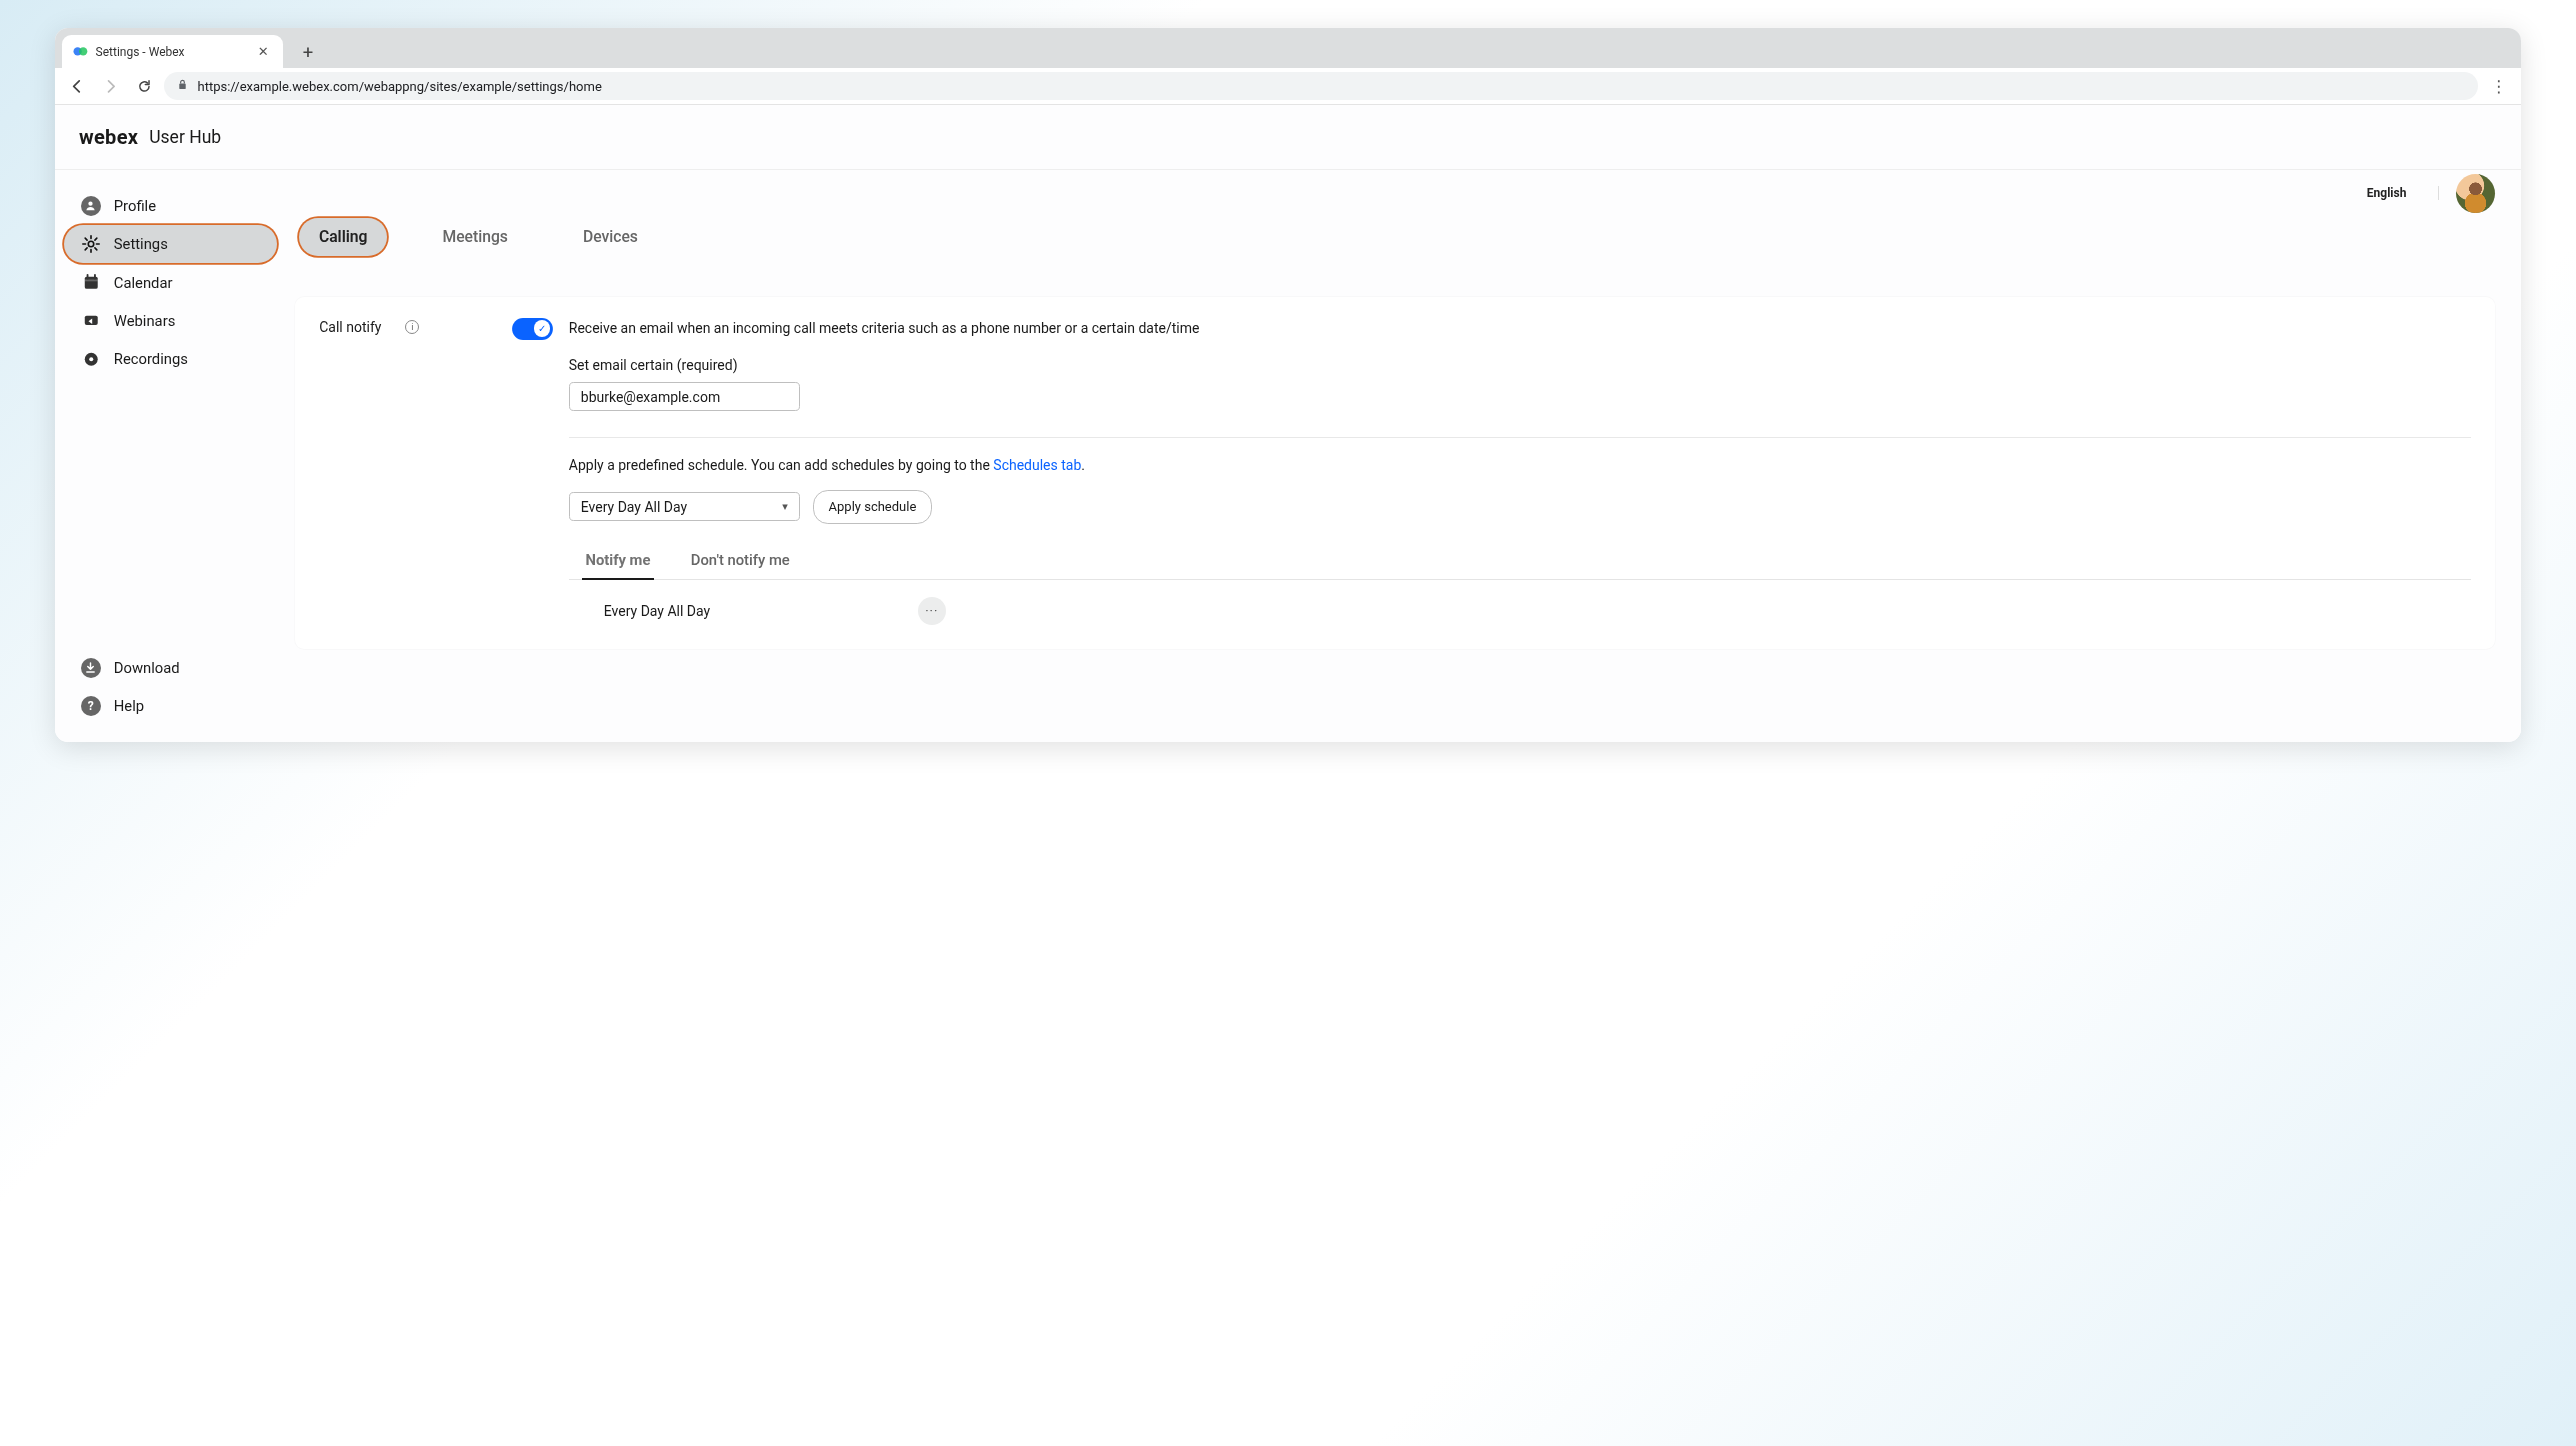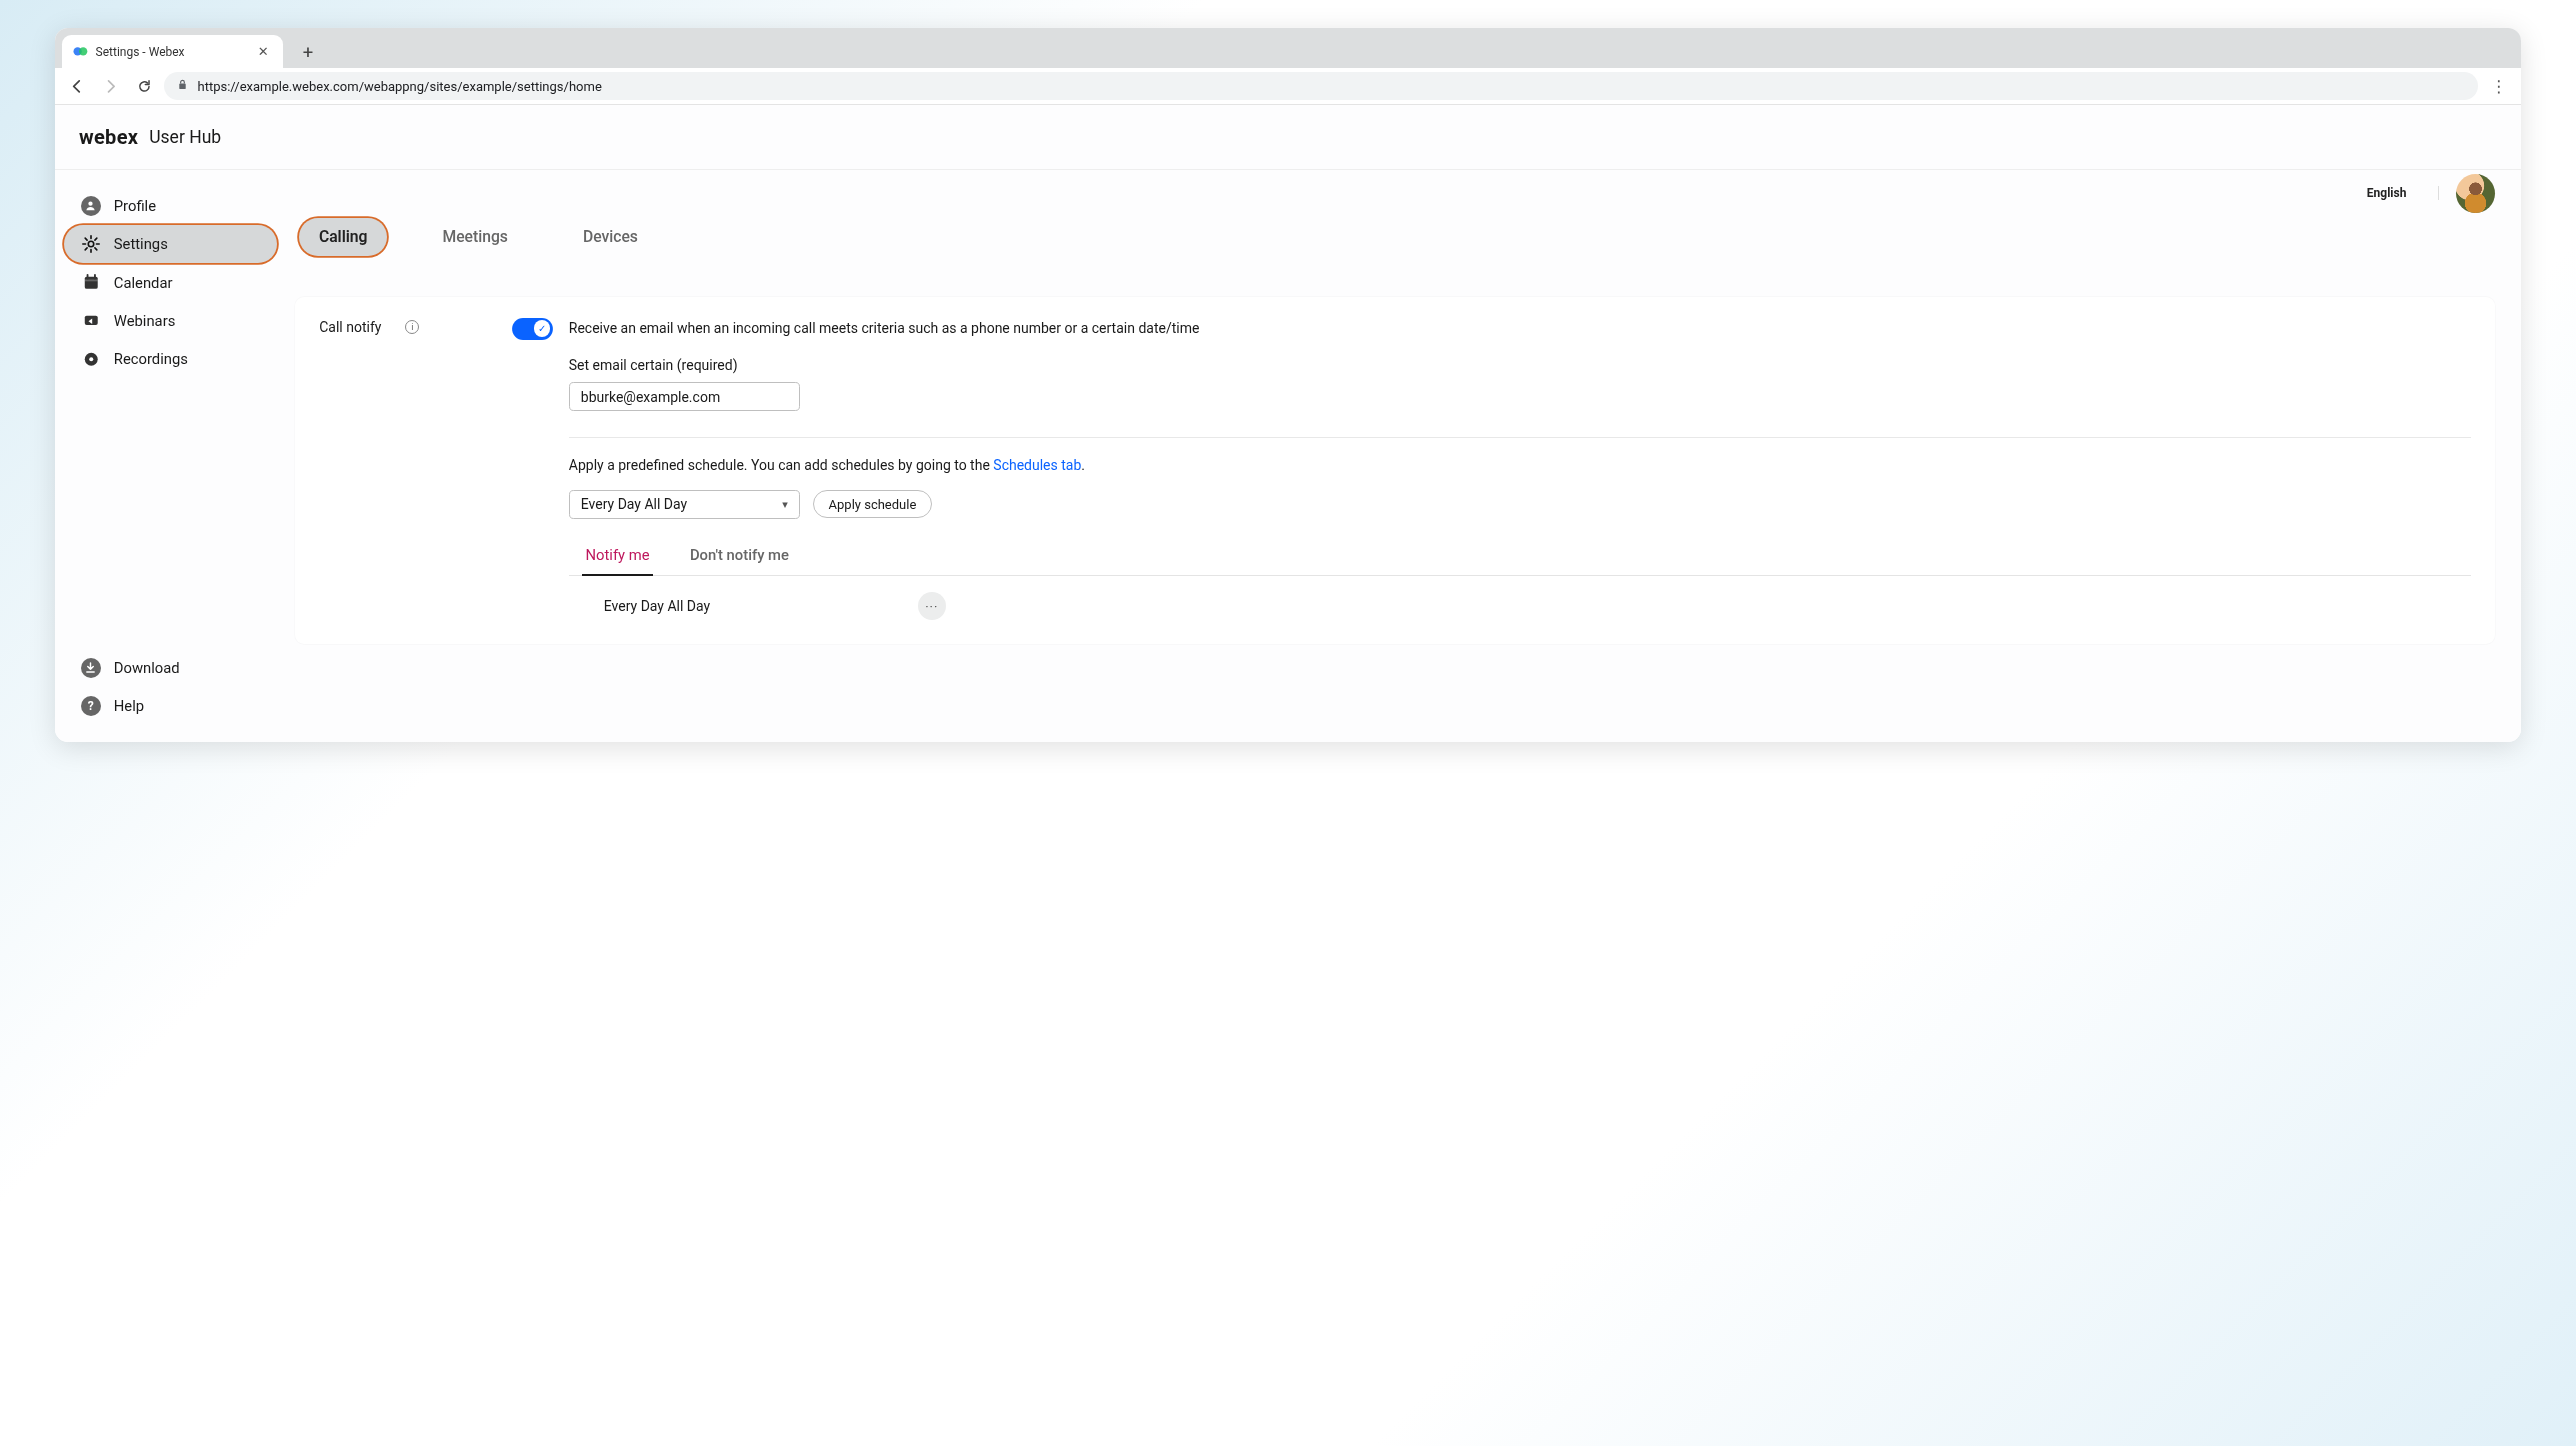--- a/index.html
+++ b/index.html
@@ -128,29 +128,29 @@
   .sched-desc { font-size:14px;color:#1a1a1a; margin-top:13px; }
   .sched-desc a { color:#0a63ff; text-decoration:none; cursor:pointer; }
   .sched-row { display:flex; gap:13px; align-items:center; margin-top:16.6px; }
   .select {
     width:231px;height:29.5px;border:0.9px solid #bfbfbf;border-radius:4.6px;
     display:flex;align-items:center;justify-content:space-between;
     padding:0 11px;font-size:14px;color:#1a1a1a;cursor:pointer;background:#fff;
   }
   .chev { color:#555;font-size:11px; }
   .apply-btn {
-    height:28px;padding:0 14.8px;border:0.9px solid #bfbfbf;border-radius:14.8px;
+    height:34px;padding:0 14.8px;border:0.9px solid #bfbfbf;border-radius:14.8px;
     background:#fff;font-size:13px;color:#1a1a1a;cursor:pointer;
   }
   .notify-tabs {
     display:flex; gap:33px; margin-top:20px; border-bottom:0.9px solid #e4e4e4;
     padding-left:13px;
   }
   .n-tab {
-    font-size:14.8px;font-weight:400;color:#be185d;padding:7.4px 3.7px 9.2px;cursor:pointer;
+    font-size:14.8px;font-weight:700;color:#737373;padding:7.4px 3.7px 9.2px;cursor:pointer;
     border-bottom:2.8px solid transparent; margin-bottom:-0.9px;
   }
   .n-tab.active { border-bottom-color:#1a1a1a; }
   .n-tab.inactive { color:#666;font-weight:500; }
   .list-row {
     display:flex;align-items:center;padding:16.6px 13px 1.8px 35px;font-size:14px;color:#1a1a1a;
   }
   .list-row .col1{ flex:0 0 314px; }
   .list-row .col2{ flex:1; }
   .more-btn {

